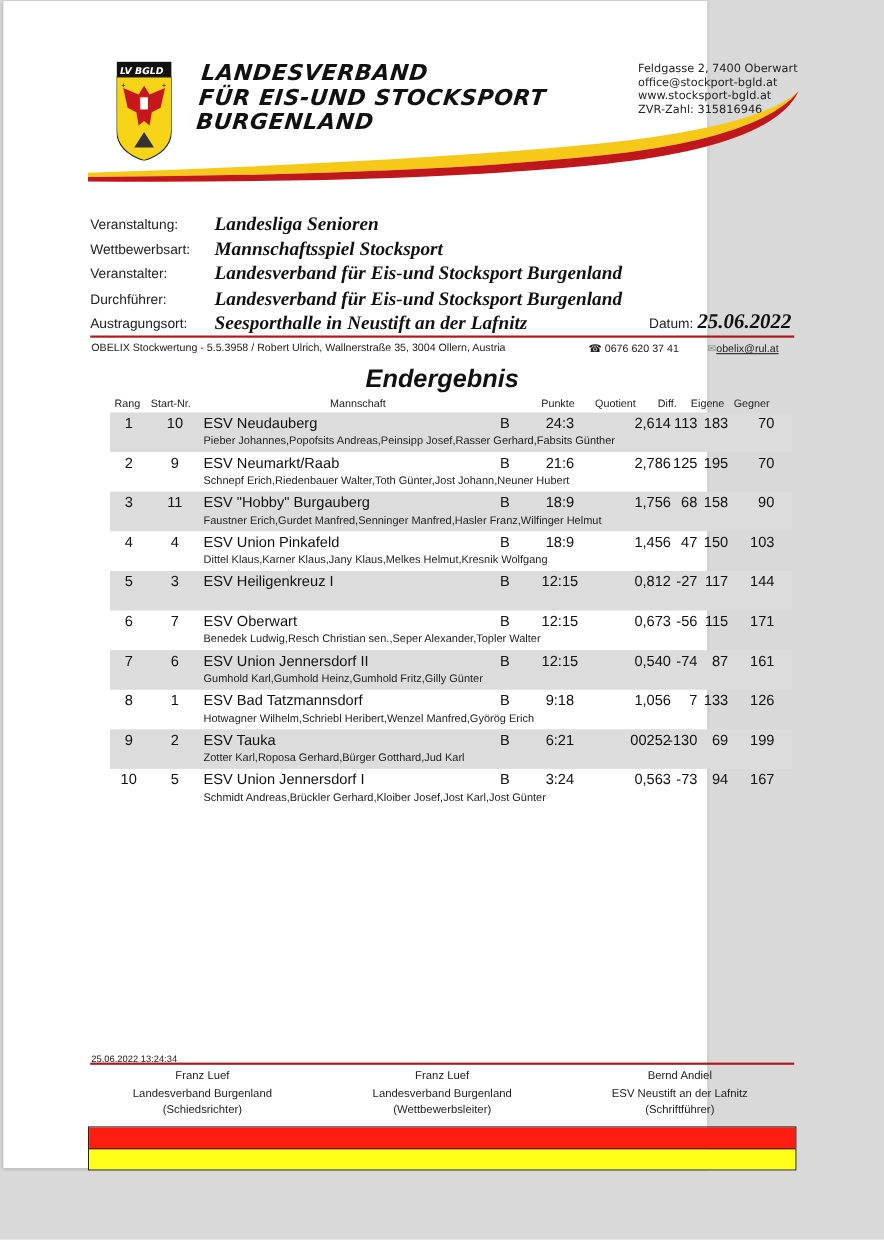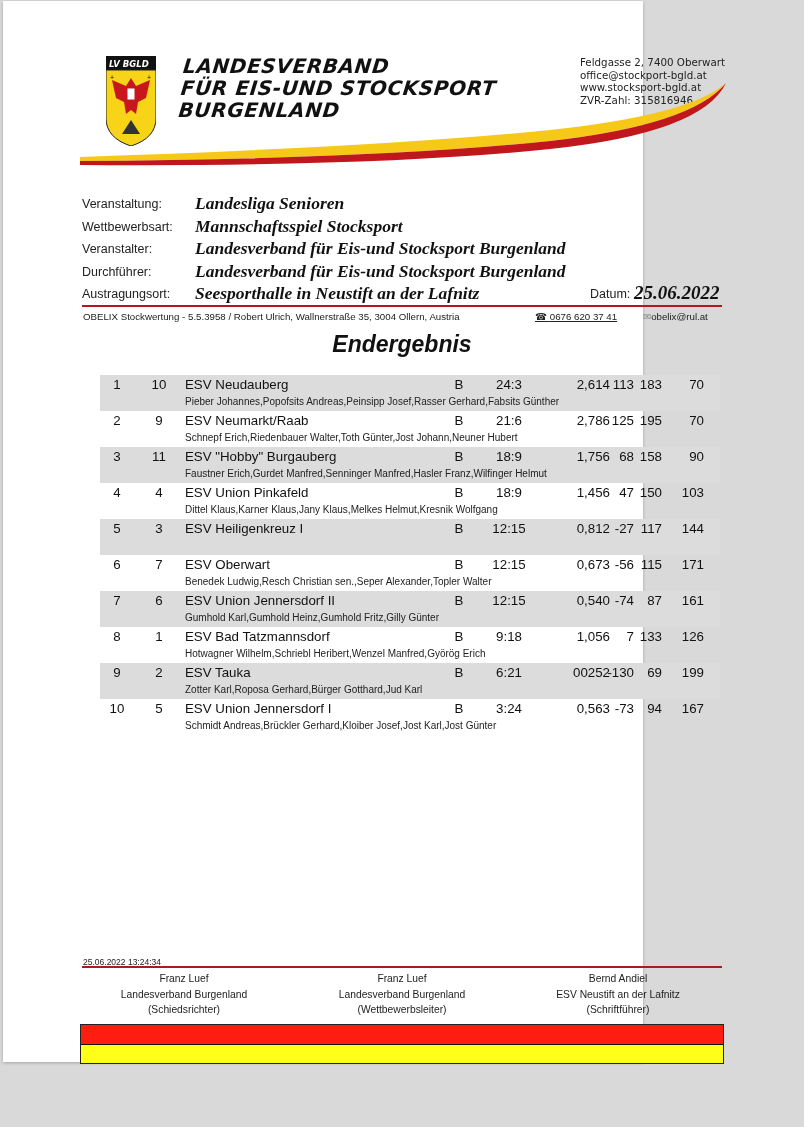--- a/index.html
+++ b/index.html
@@ -44,23 +44,23 @@
   .datum-label { position: absolute; left: 508px; top: 4px; font-size: 12.5px; color: #222; }
   .datum-value {
     position: absolute; left: 552px; top: -1px;
     font-family: "Liberation Serif", serif; font-weight: bold; font-style: italic; font-size: 19px;
   }
   .red-rule { position: absolute; left: 82px; width: 640px; height: 2px; background: #b0181e; }
   .obelix {
     position: absolute; left: 83px; top: 311px; width: 640px;
     font-size: 9.7px; color: #222; white-space: nowrap;
   }
-  .obelix .phone { position: absolute; left: 452px; top: 0; text-decoration: underline; }
+  .obelix .phone { position: absolute; left: 452px; top: 0; }
   .obelix .mail { position: absolute; left: 560px; top: 0; }
-  .obelix .mail span.link { }
+  .obelix .mail span.link { text-decoration: underline; }
 
   .doc-title {
     position: absolute; left: 0; width: 804px; top: 331px; text-align: center;
     font-weight: bold; font-style: italic; font-size: 23px;
   }
 
   
   .thead { position: absolute; left: 100px; top: 362px; width: 610px; height: 13px; font-size: 9.8px; color: #222; }
   .thead span { position: absolute; top: 0; white-space: nowrap; }
   .rows { position: absolute; left: 100px; top: 375px; width: 620px; }
@@ -147,20 +147,30 @@
   <div class="red-rule" style="top:305px;"></div>
 
   <div class="obelix">
     <span>OBELIX Stockwertung - 5.5.3958 / Robert Ulrich, Wallnerstraße 35, 3004 Ollern, Austria</span>
     <span class="phone"><span>☎</span> <span>0676 620 37 41</span></span>
     <span class="mail"><span style="color:#888;">✉</span><span class="link">obelix@rul.at</span></span>
   </div>
 
   <div class="doc-title">Endergebnis</div>
 
+  <div class="thead">
+    <span style="left:4px;">Rang</span>
+    <span style="left:37px;">Start-Nr.</span>
+    <span style="left:200px;">Mannschaft</span>
+    <span style="left:392px;">Punkte</span>
+    <span style="left:441px;">Quotient</span>
+    <span style="left:498px;">Diff.</span>
+    <span style="left:528px;">Eigene</span>
+    <span style="left:567px;">Gegner</span>
+  </div>
 
   <div class="rows" id="rows">
         <div class="row shaded">
           <span class="c c-rang">1</span>
           <span class="c c-start">10</span>
           <span class="c c-team">ESV Neudauberg</span>
           <span class="c c-klasse">B</span>
           <span class="c c-punkte">24:3</span>
           <span class="c c-quot">2,614</span>
           <span class="c c-diff">113</span>

